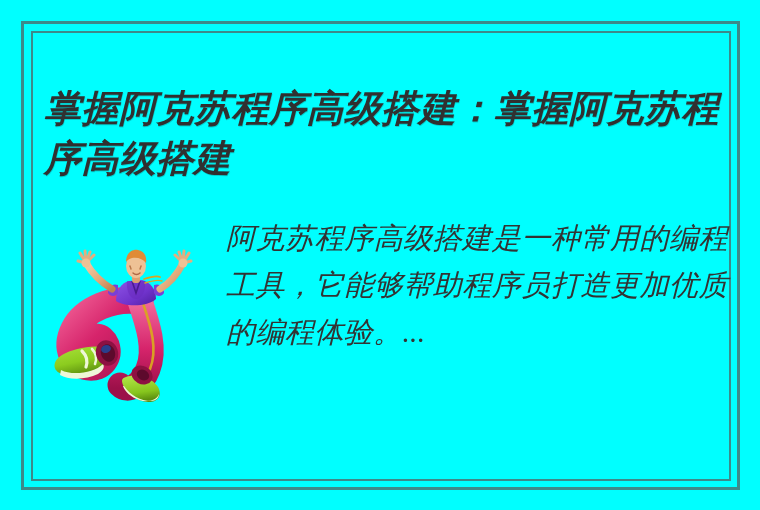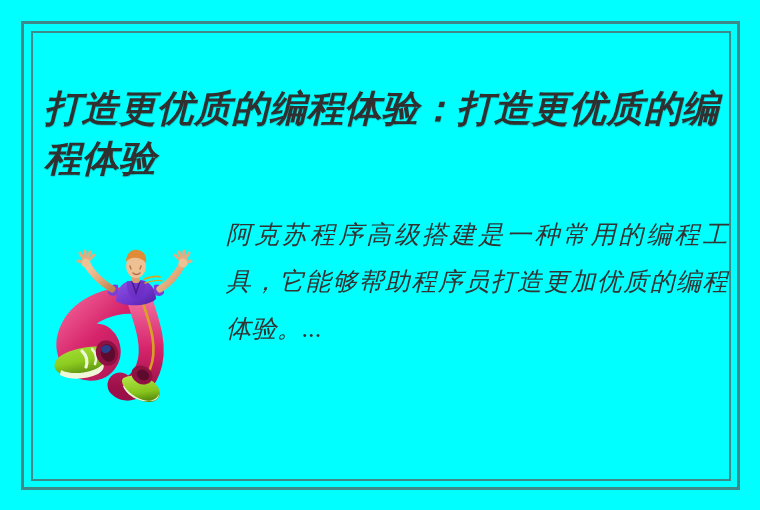--- a/index.html
+++ b/index.html
@@ -59,21 +59,21 @@
     text-shadow: 0.5px 0.5px 0 rgba(0,0,0,0.18);
   }
 
   
   .body-text {
     position: absolute;
     left: 226px;
     top: 186px;
     width: 502px;
     font-family: Liberation Serif, serif;
-    font-size: 25px;
+    font-size: 29px;
     font-style: italic;
     line-height: 47px;
     letter-spacing: 0.4px;
     color: #333333;
     text-align: justify;
     text-justify: inter-character;
   }
 
   
   .illustration {
@@ -90,21 +90,21 @@
   }
 </style>
 </head>
 <body>
 
 <div id="poster">
 
   <div class="frame-outer"></div>
   <div class="frame-inner"></div>
 
-  <h1 class="title">打造更优质的编程体验：打造更优质的编程体验</h1>
+  <h1 class="title">掌握阿克苏程序高级搭建：掌握阿克苏程序高级搭建</h1>
 
   <p class="body-text">阿克苏程序高级搭建是一种常用的编程工具，它能够帮助程序员打造更加优质的编程体验。...</p>
 
   <div class="illustration">
     <svg viewBox="0 0 165 162" xmlns="http://www.w3.org/2000/svg">
       <defs>
         <linearGradient id="gPants" x1="0" y1="0" x2="1" y2="1">
           <stop offset="0%" stop-color="#ef5c93"></stop>
           <stop offset="45%" stop-color="#d6246b"></stop>
           <stop offset="100%" stop-color="#a81450"></stop>

